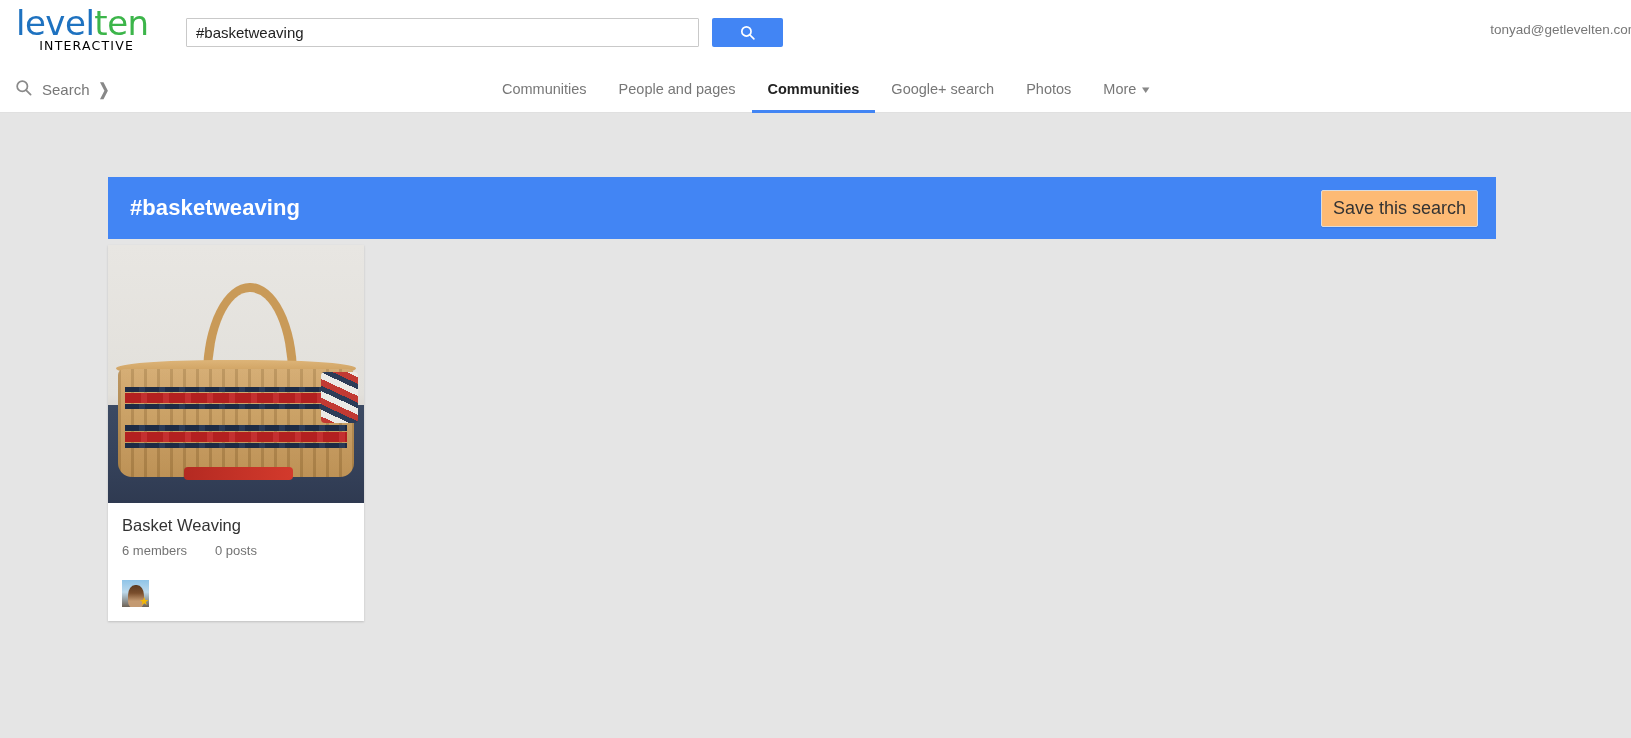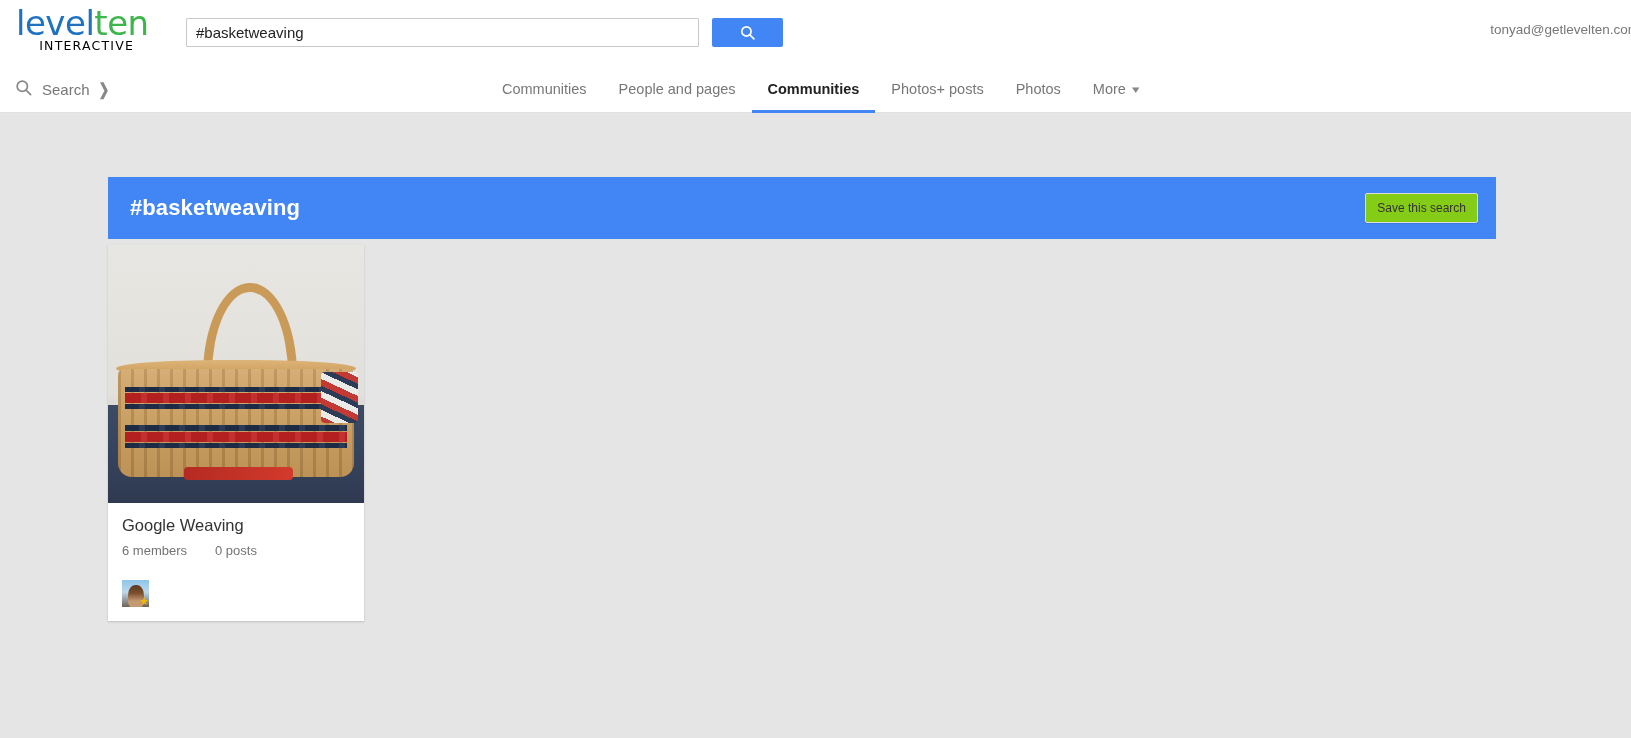--- a/index.html
+++ b/index.html
@@ -177,25 +177,25 @@
     padding: 0 18px;
   }
   .banner-title {
     color: #fff;
     font-size: 22px;
     font-weight: bold;
     letter-spacing: 0.1px;
     padding-left: 4px;
   }
   .save-search-btn {
-    background: #84cc16;
+    background: #fdba74;
     border: 1px solid #dcdcdc;
     border-radius: 2px;
     padding: 7px 11px;
-    font-size: 12px;
+    font-size: 18px;
     color: #333;
     cursor: pointer;
     font-family: "Liberation Sans", sans-serif;
     box-shadow: 0 1px 1px rgba(0,0,0,0.08);
   }
 
   
   .card {
     position: absolute;
     left: 108px;
@@ -328,21 +328,21 @@
     <div class="tab">
       <span>Communities</span>
     </div>
     <div class="tab">
       <span>People and pages</span>
     </div>
     <div class="tab active">
       <span>Communities</span>
     </div>
     <div class="tab">
-      <span>Photos+ posts</span>
+      <span>Google+ search</span>
     </div>
     <div class="tab">
       <span>Photos</span>
     </div>
     <div class="tab">
       <span>More</span>
       <span class="caret">▾</span>
     </div>
   </div>
 </div>
@@ -369,21 +369,21 @@
           <div class="stripe-navy" style="top:52%"></div>
           <div class="stripe-red" style="top:58%"></div>
           <div class="stripe-navy" style="top:68%"></div>
         </div>
         <div class="cloth"></div>
         <div class="cloth2"></div>
       </div>
     </div>
 
     <div class="card-body">
-      <div class="card-title">Google Weaving</div>
+      <div class="card-title">Basket Weaving</div>
       <div class="card-meta">
         <span>6 members</span>
         <span>0 posts</span>
       </div>
       <div class="member-avatars">
         <div class="avatar">
           <div class="avatar-sky"></div>
           <div class="avatar-face"></div>
           <span class="star">★</span>
         </div>

